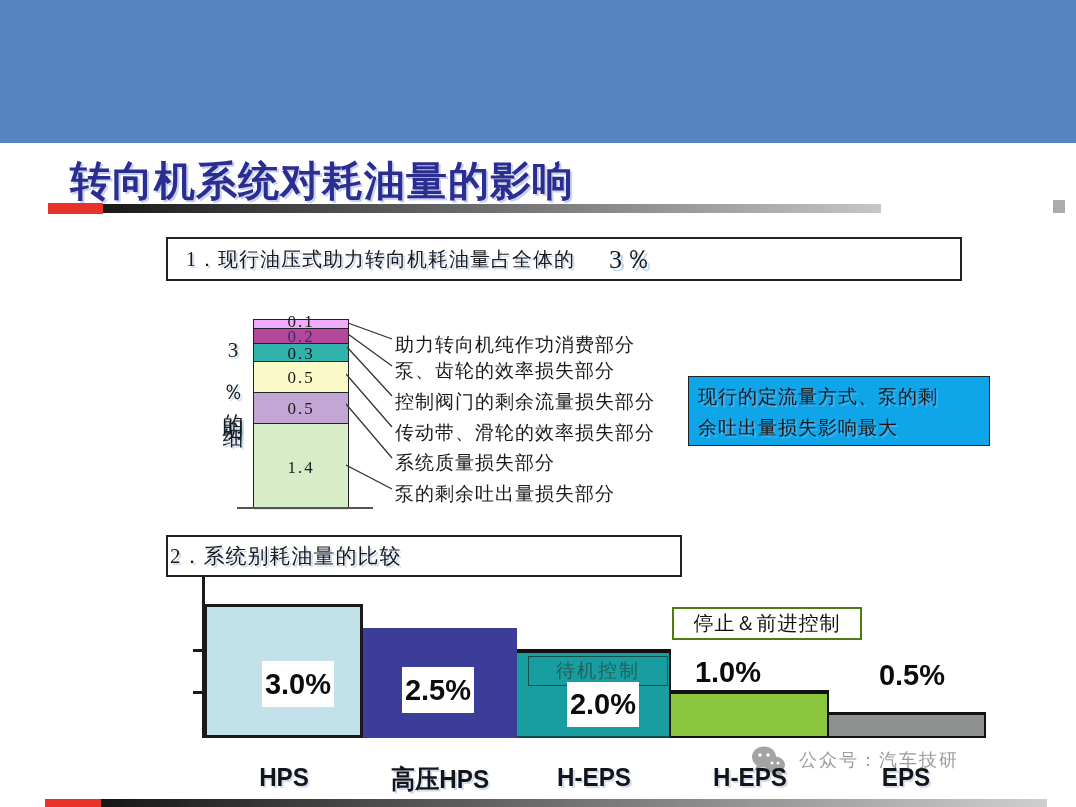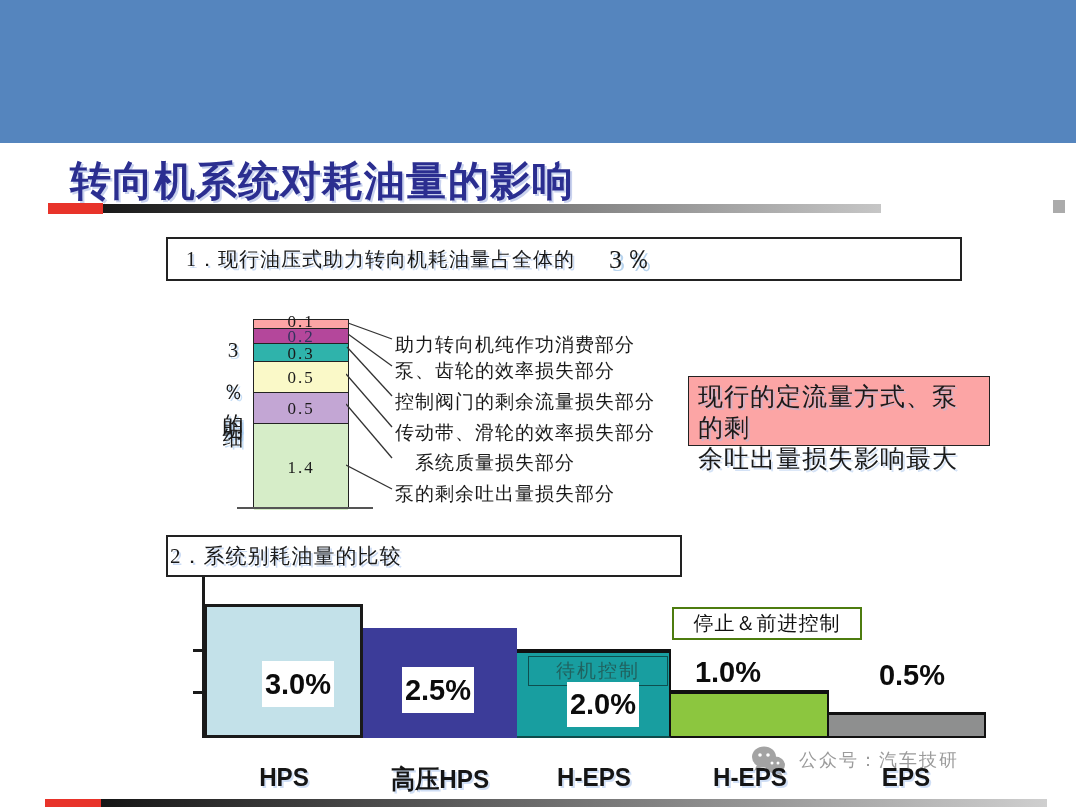--- a/index.html
+++ b/index.html
@@ -54,23 +54,23 @@
   .seg-magenta .val{color:#33335e;}
   .fig1-baseline{left:237px;top:507px;width:136px;height:2px;background:#555;}
   .fig1-lines{left:346px;top:318px;width:50px;height:180px;}
   .fig1-labels div{
     position:absolute;left:395px;white-space:nowrap;
     font-family:"Liberation Serif","DejaVu Serif",serif;
     font-size:19px;color:#1a1a1a;letter-spacing:1px;
   }
   .note-box{
     left:688px;top:376px;width:282px;height:60px;border:1.5px solid #222;
-    padding:4px 9px;background:#fca5a5;
-    font-family:"Liberation Serif","DejaVu Serif",serif;
-    font-size:25px;line-height:31px;color:#1a1a1a;letter-spacing:1px;
+    padding:4px 9px;background:#0ea5e9;
+    font-family:"Liberation Serif","DejaVu Serif",serif;
+    font-size:19px;line-height:31px;color:#1a1a1a;letter-spacing:1px;
     text-shadow:2px 2px 0 rgba(160,190,235,.45);
   }
 
   
   .y-axis{left:202px;top:577px;width:3px;height:161px;background:#1a1a1a;}
   .y-tick{width:11px;height:3px;background:#1a1a1a;}
   .bar{box-sizing:border-box;}
   .bar1{left:204px;top:604px;width:159px;height:134px;background:#C3E1E9;border:3px solid #1a1a1a;}
   .bar2{left:363px;top:628px;width:154px;height:110px;background:#3C3C99;}
   .bar3{left:517px;top:649px;width:154px;height:89px;background:#189EA0;
@@ -136,21 +136,21 @@
   <div class="abs rule-endcap"></div>
 
   <div class="abs hbox hbox1">
     <span class="prefix">1．现行油压式助力转向机耗油量占全体的</span>
     <span class="bigval">3％</span>
   </div>
 
   <div class="abs side-label">3％的明细</div>
 
   <div class="abs stackbar">
-    <div class="seg seg-white" style="height:8px;background:#fca5a5;">
+    <div class="seg seg-white" style="height:8px;background:#f0abfc;">
       <div class="val">0.1</div>
     </div>
     <div class="seg seg-magenta" style="height:15px;background:#B4479B;">
       <div class="val">0.2</div>
     </div>
     <div class="seg" style="height:18px;background:#2FB3AB;">
       <div class="val">0.3</div>
     </div>
     <div class="seg" style="height:31px;background:#FAF9C8;">
       <div class="val">0.5</div>
@@ -171,21 +171,21 @@
     <line x1="0" y1="56" x2="46" y2="109" stroke="#333" stroke-width="1.3"></line>
     <line x1="0" y1="86" x2="46" y2="140" stroke="#333" stroke-width="1.3"></line>
     <line x1="0" y1="147" x2="46" y2="171" stroke="#333" stroke-width="1.3"></line>
   </svg>
 
   <div class="fig1-labels">
     <div style="top:332px;">助力转向机纯作功消费部分</div>
     <div style="top:358px;">泵、齿轮的效率损失部分</div>
     <div style="top:389px;">控制阀门的剩余流量损失部分</div>
     <div style="top:420px;">传动带、滑轮的效率损失部分</div>
-    <div style="top:450px;margin-left:20px;">系统质量损失部分</div>
+    <div style="top:450px;">系统质量损失部分</div>
     <div style="top:481px;">泵的剩余吐出量损失部分</div>
   </div>
 
   <div class="abs note-box">
     <div>现行的定流量方式、泵的剩</div>
     <div>余吐出量损失影响最大</div>
   </div>
 
   <div class="abs hbox hbox2">
     <span class="txt">2．系统别耗油量的比较</span>

